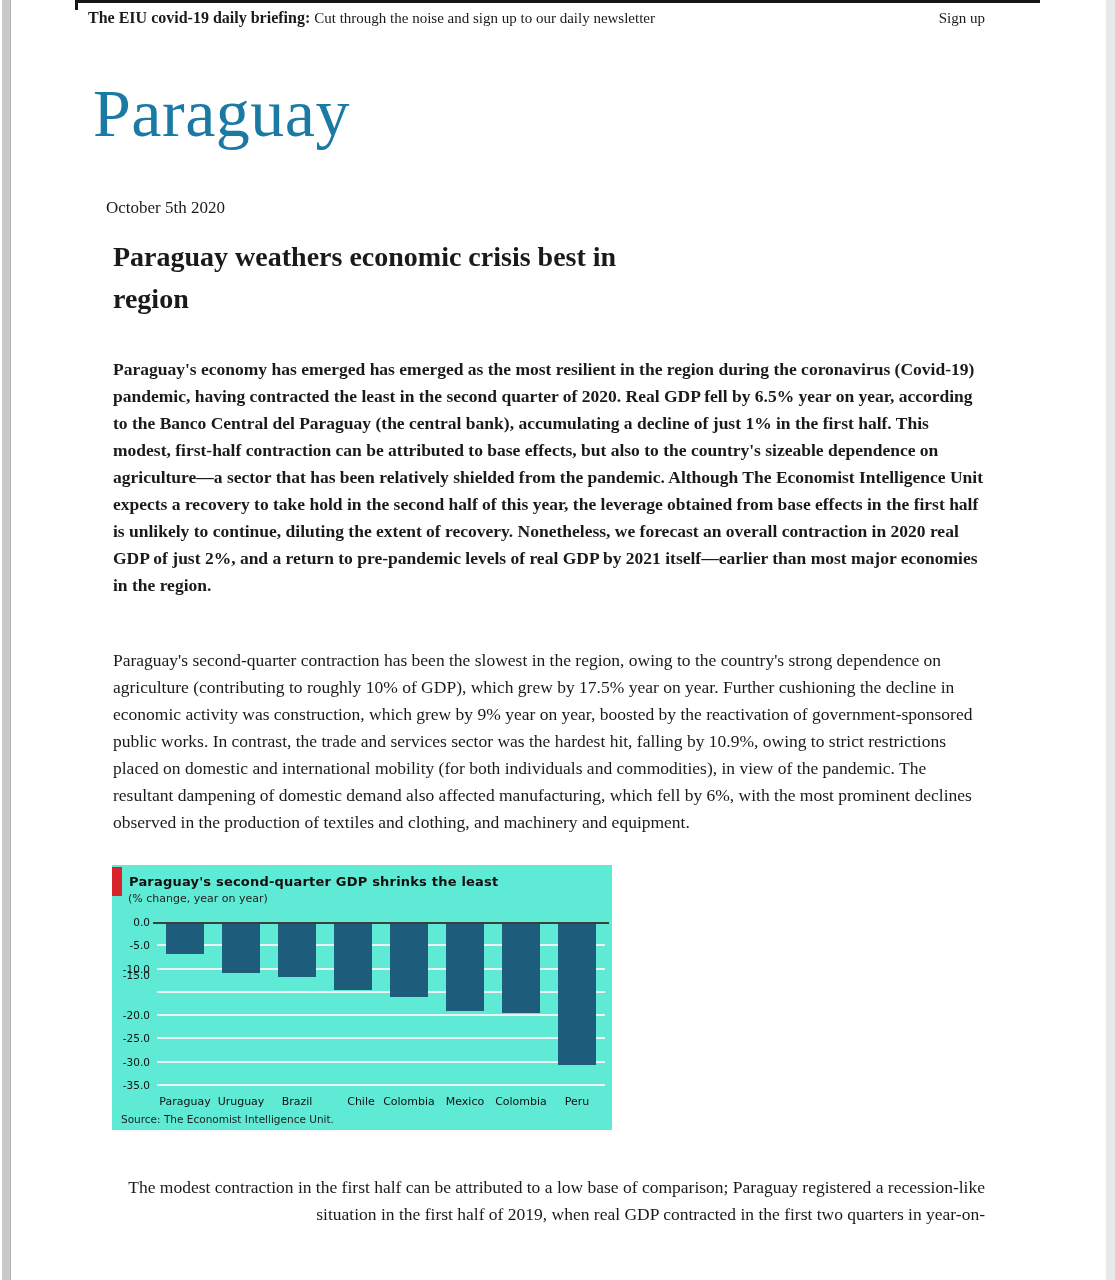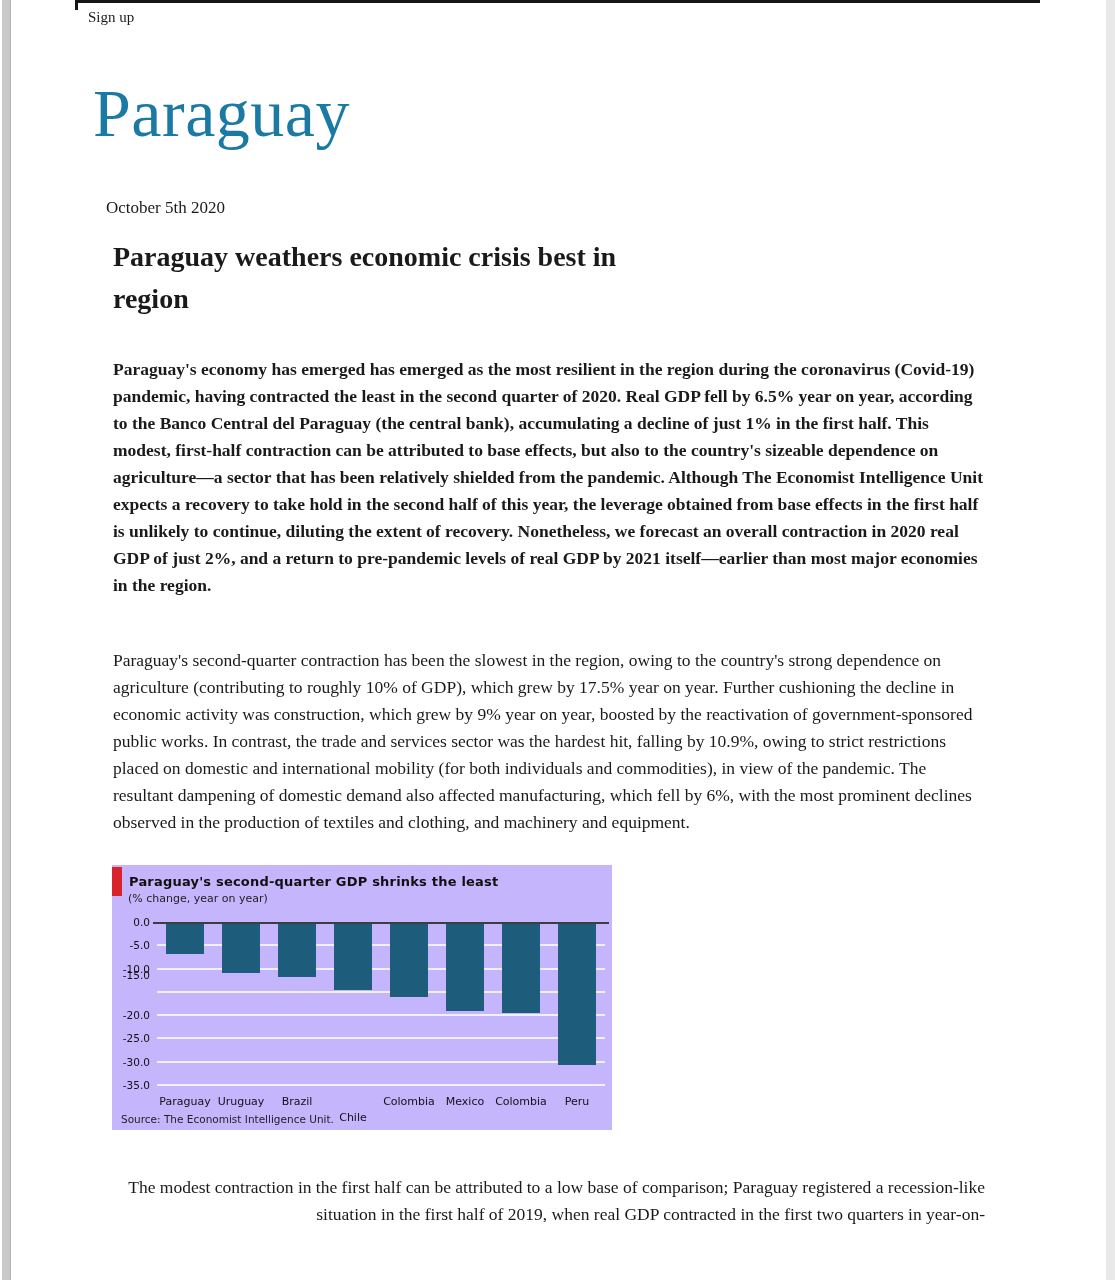--- a/index.html
+++ b/index.html
@@ -88,34 +88,38 @@
 </style>
 </head>
 <body>
 
 <div class="edge-left"></div>
 <div class="edge-right"></div>
 <div class="top-rule"></div>
 <div class="top-rule-tick"></div>
 
 <div class="topbar">
+  <div>
+    <span class="briefing-bold">The EIU covid-19 daily briefing:</span>
+    <span class="briefing-rest">Cut through the noise and sign up to our daily newsletter</span>
+  </div>
   <div class="signup">Sign up</div>
 </div>
 
 <h1 class="country-title" style="color: rgb(27, 122, 164);">Paraguay</h1>
 
 <div class="date-line">October 5th 2020</div>
 
 <h2 class="headline">Paraguay weathers economic crisis best in region</h2>
 
 <p class="para lead">Paraguay's economy has emerged has emerged as the most resilient in the region during the coronavirus (Covid-19) pandemic, having contracted the least in the second quarter of 2020. Real GDP fell by 6.5% year on year, according to the Banco Central del Paraguay (the central bank), accumulating a decline of just 1% in the first half. This modest, first-half contraction can be attributed to base effects, but also to the country's sizeable dependence on agriculture—a sector that has been relatively shielded from the pandemic. Although The Economist Intelligence Unit expects a recovery to take hold in the second half of this year, the leverage obtained from base effects in the first half is unlikely to continue, diluting the extent of recovery. Nonetheless, we forecast an overall contraction in 2020 real GDP of just 2%, and a return to pre-pandemic levels of real GDP by 2021 itself—earlier than most major economies in the region.</p>
 
 <p class="para p2">Paraguay's second-quarter contraction has been the slowest in the region, owing to the country's strong dependence on agriculture (contributing to roughly 10% of GDP), which grew by 17.5% year on year. Further cushioning the decline in economic activity was construction, which grew by 9% year on year, boosted by the reactivation of government-sponsored public works. In contrast, the trade and services sector was the hardest hit, falling by 10.9%, owing to strict restrictions placed on domestic and international mobility (for both individuals and commodities), in view of the pandemic. The resultant dampening of domestic demand also affected manufacturing, which fell by 6%, with the most prominent declines observed in the production of textiles and clothing, and machinery and equipment.</p>
 
-<div class="chart" id="chart" style="background: #c4b5fd;">
+<div class="chart" id="chart" style="background: #5eead4;">
   <div class="chart-accent" id="chart-accent" style="background: rgb(216, 35, 42);"></div>
   <div class="chart-title">Paraguay's second-quarter GDP shrinks the least</div>
   <div class="chart-subtitle">(% change, year on year)</div>
   <div class="plot" id="plot">
     <div class="axis-zero"></div>
   <div class="ytick" style="top: -6px;">0.0</div>
       <div class="gridline" style="top: 22px; background: rgb(238, 241, 240);"></div>
       <div class="ytick" style="top: 17px;">-5.0</div>
       <div class="gridline" style="top: 46px; background: rgb(238, 241, 240);"></div>
       <div class="ytick" style="top: 41px;">-10.0</div>
@@ -135,21 +139,21 @@
       <div class="bar" title="Chile: -14.1" style="left: 177px; height: 66px; background: rgb(29, 92, 123);"></div>
       <div class="bar" title="Colombia: -15.7" style="left: 233px; height: 73px; background: rgb(29, 92, 123);"></div>
       <div class="bar" title="Mexico: -18.7" style="left: 289px; height: 87px; background: rgb(29, 92, 123);"></div>
       <div class="bar" title="Argentina: -19.1" style="left: 345px; height: 89px; background: rgb(29, 92, 123);"></div>
       <div class="bar" title="Peru: -30.2" style="left: 401px; height: 141px; background: rgb(29, 92, 123);"></div>
     </div>
   <div class="x-labels" id="x-labels">
       <div class="xlabel" style="left: 0px;">Paraguay</div>
       <div class="xlabel" style="left: 56px;">Uruguay</div>
       <div class="xlabel" style="left: 112px;">Brazil</div>
-      <div class="xlabel" style="left: 168px; margin-top: 16px;">Chile</div>
+      <div class="xlabel" style="left: 176px;">Chile</div>
       <div class="xlabel" style="left: 224px;">Colombia</div>
       <div class="xlabel" style="left: 280px;">Mexico</div>
       <div class="xlabel" style="left: 336px;">Colombia</div>
       <div class="xlabel" style="left: 392px;">Peru</div>
     </div>
   <div class="chart-source">Source: The Economist Intelligence Unit.</div>
 </div>
 
 <p class="para p3">The modest contraction in the first half can be attributed to a low base of comparison; Paraguay registered a recession-like situation in the first half of 2019, when real GDP contracted in the first two quarters in year-on-</p>
 

